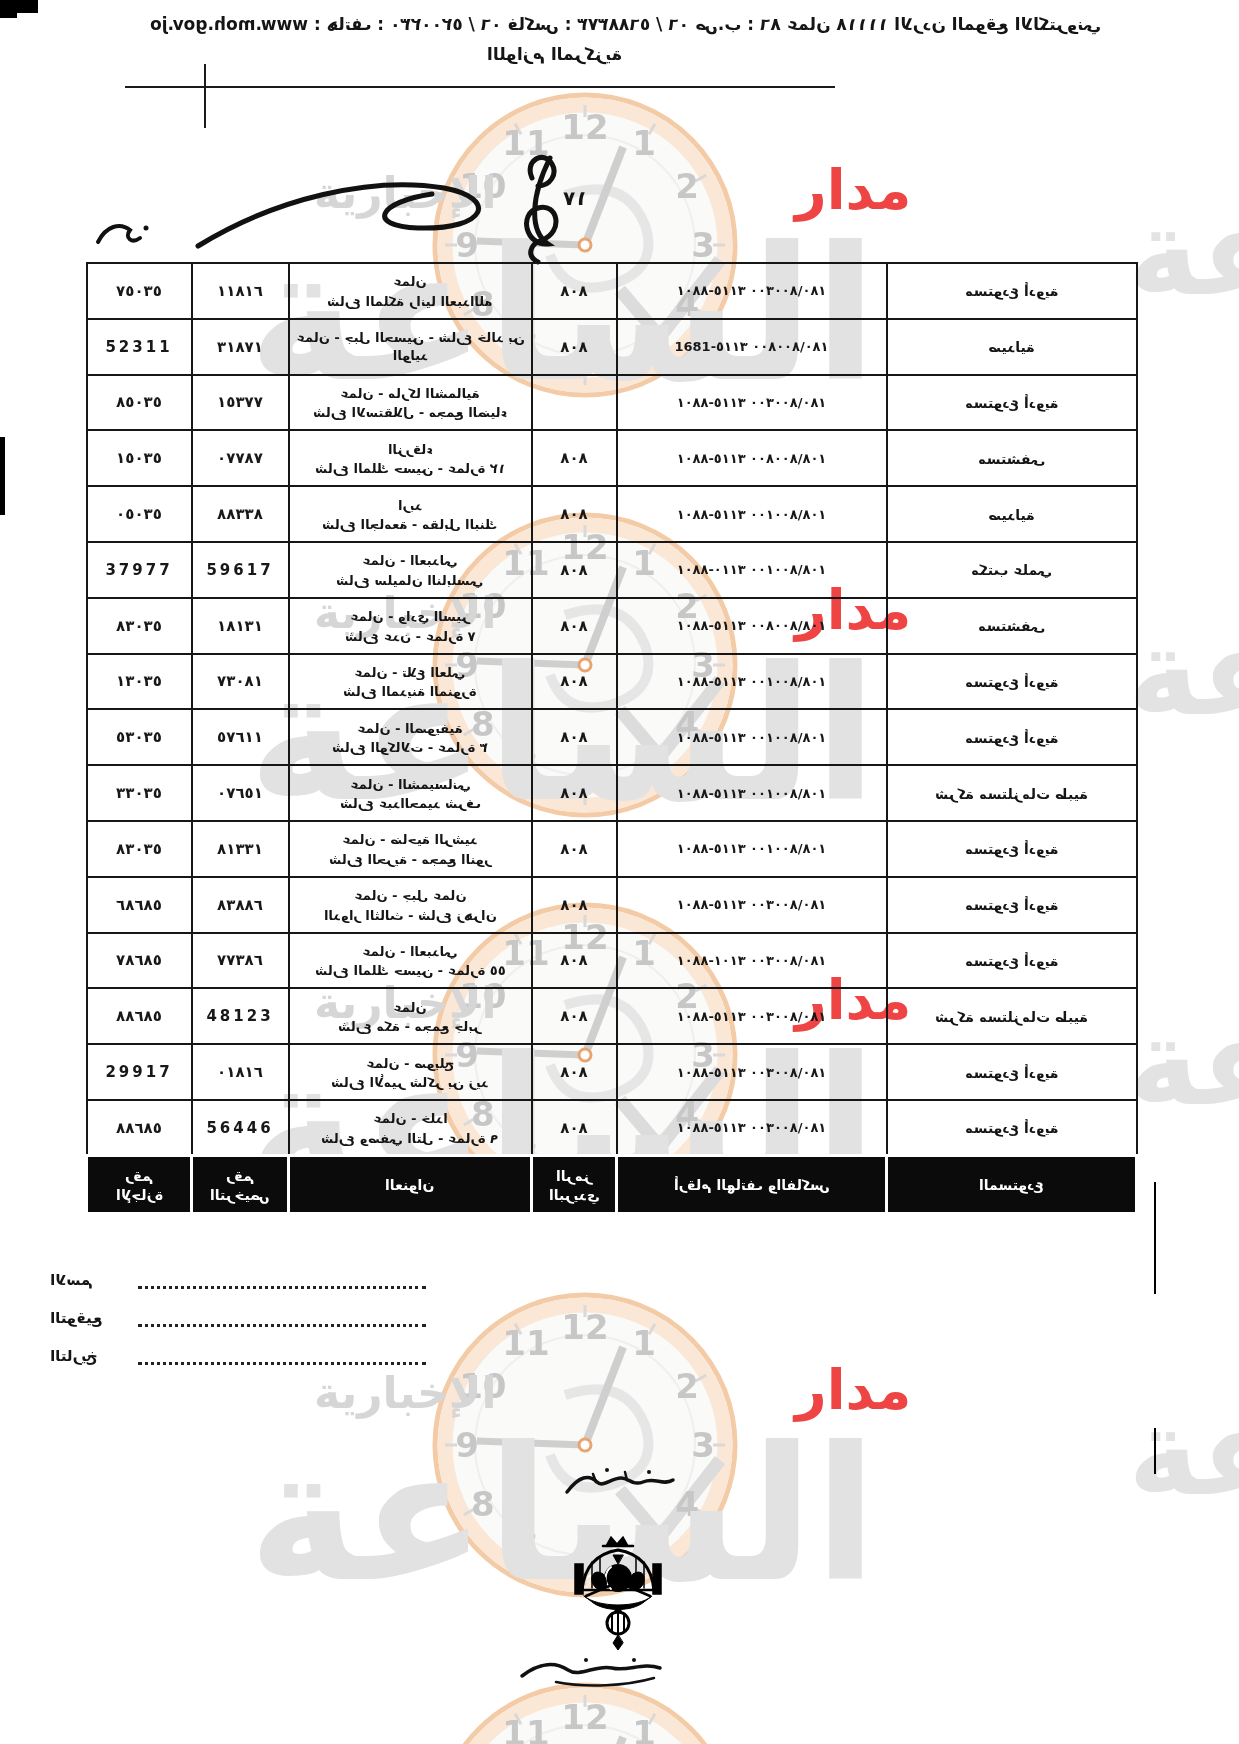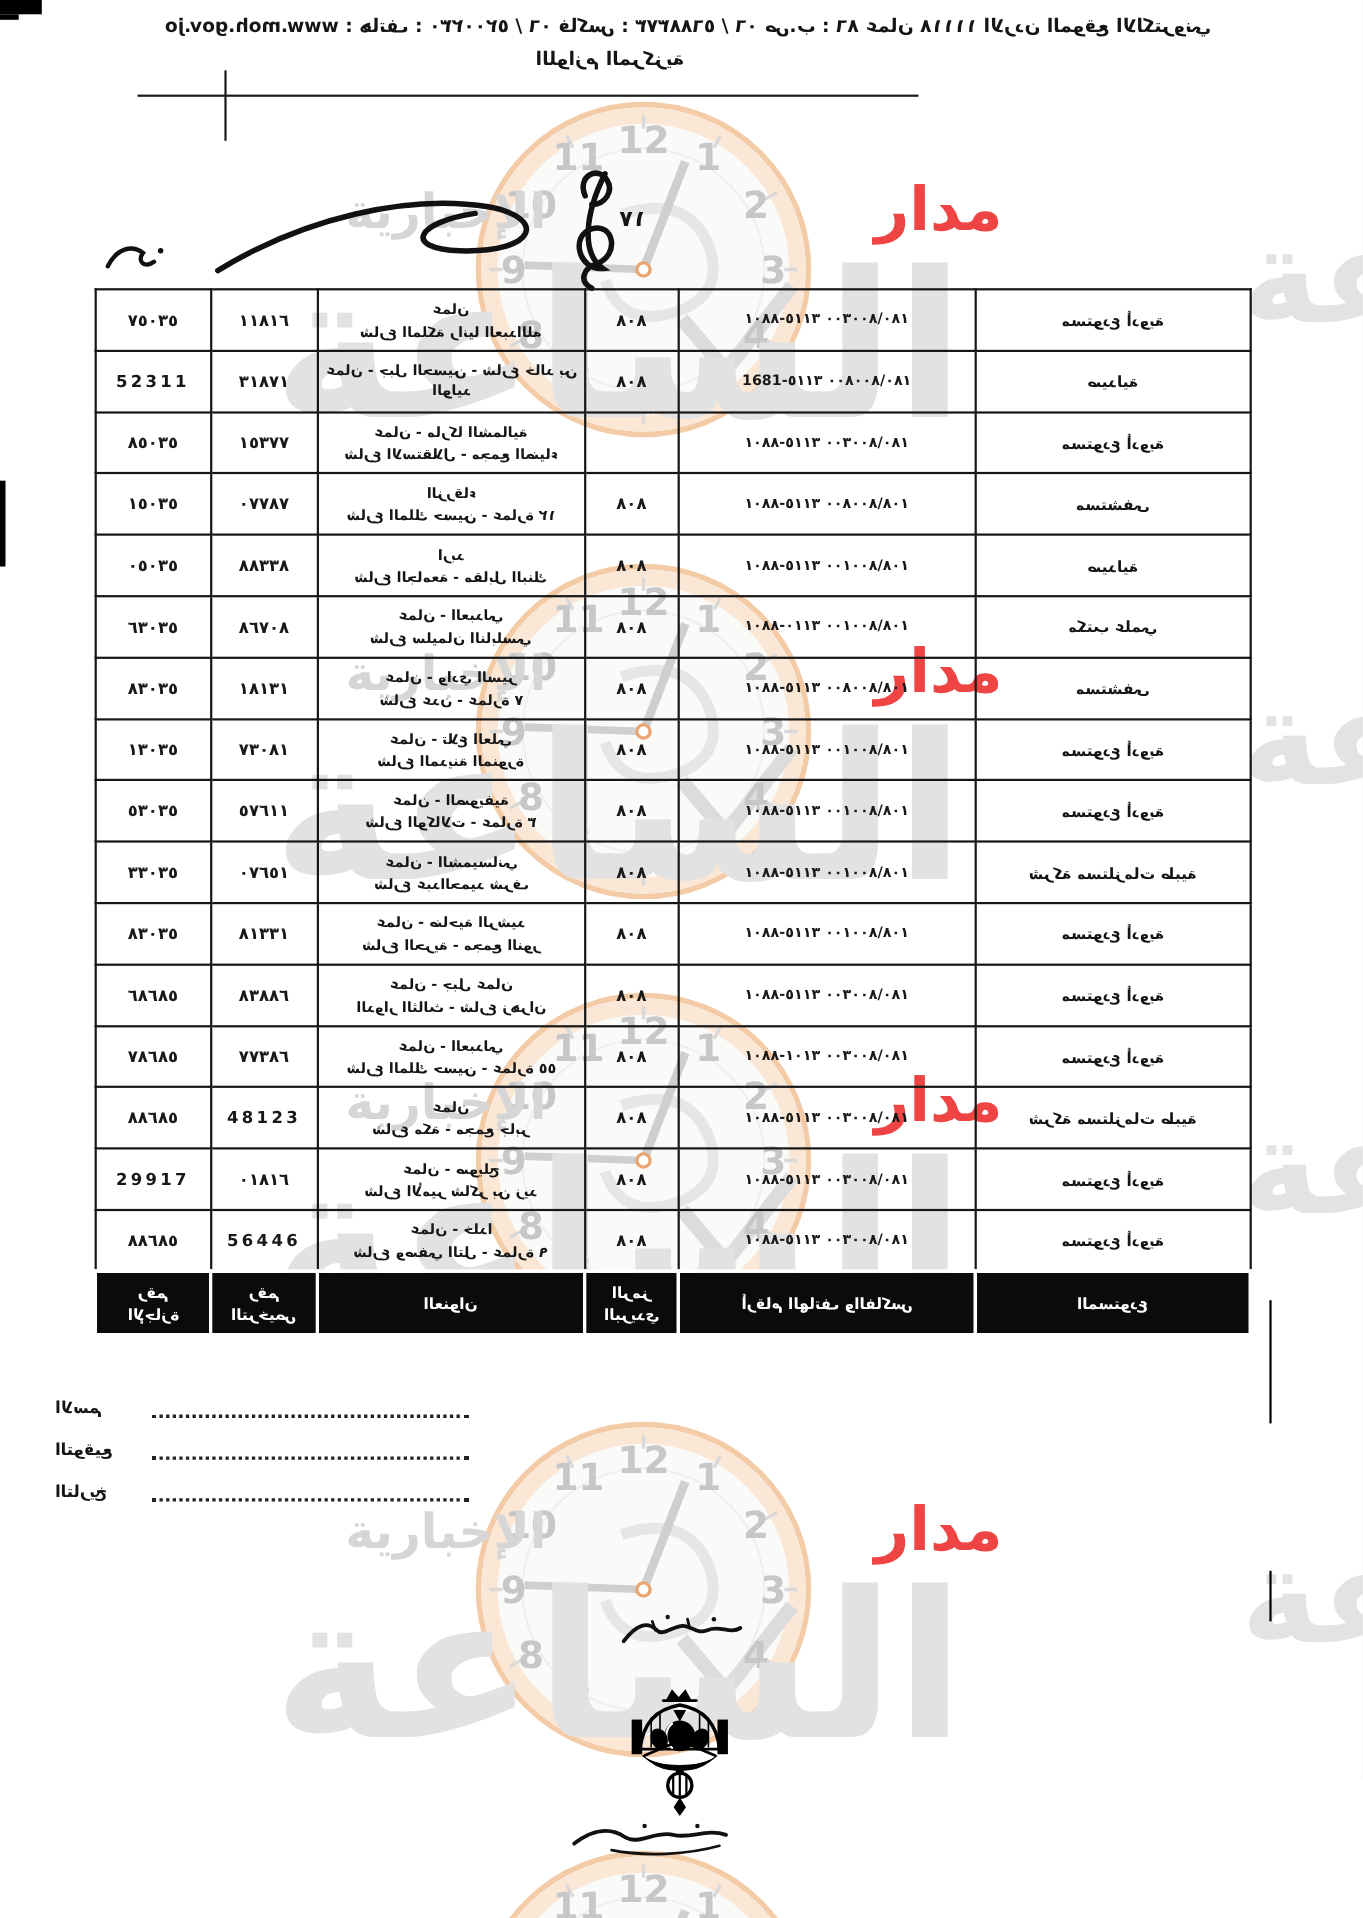--- a/index.html
+++ b/index.html
@@ -362,22 +362,22 @@
             <td class="c-license">٨٨٣٣٨</td>
             <td class="c-addr">
               <div><span class="ar">اربد</span></div>
               <div><span class="ar">شارع الجامعة - مقابل البنك</span></div>
             </td>
             <td class="c-pobox">٨٠٨</td>
             <td class="c-phone">١٠٨٨-٥١١٣ ٠٠١٠٠٨/٨٠١</td>
             <td class="c-entity"><span class="ar">صيدلية</span></td>
           </tr>
           <tr>
-            <td class="c-permit">٦٣٠٣٥</td>
-            <td class="c-license">٨٦٧٠٨</td>
+            <td class="c-permit">37977</td>
+            <td class="c-license">59617</td>
             <td class="c-addr">
               <div><span class="ar">عمان - العبدلي</span></div>
               <div><span class="ar">شارع سليمان النابلسي</span></div>
             </td>
             <td class="c-pobox">٨٠٨</td>
             <td class="c-phone">١٠٨٨-٠١١٣ ٠٠١٠٠٨/٨٠١</td>
             <td class="c-entity"><span class="ar">مكتب علمي</span></td>
           </tr>
           <tr>
             <td class="c-permit">٨٣٠٣٥</td>

